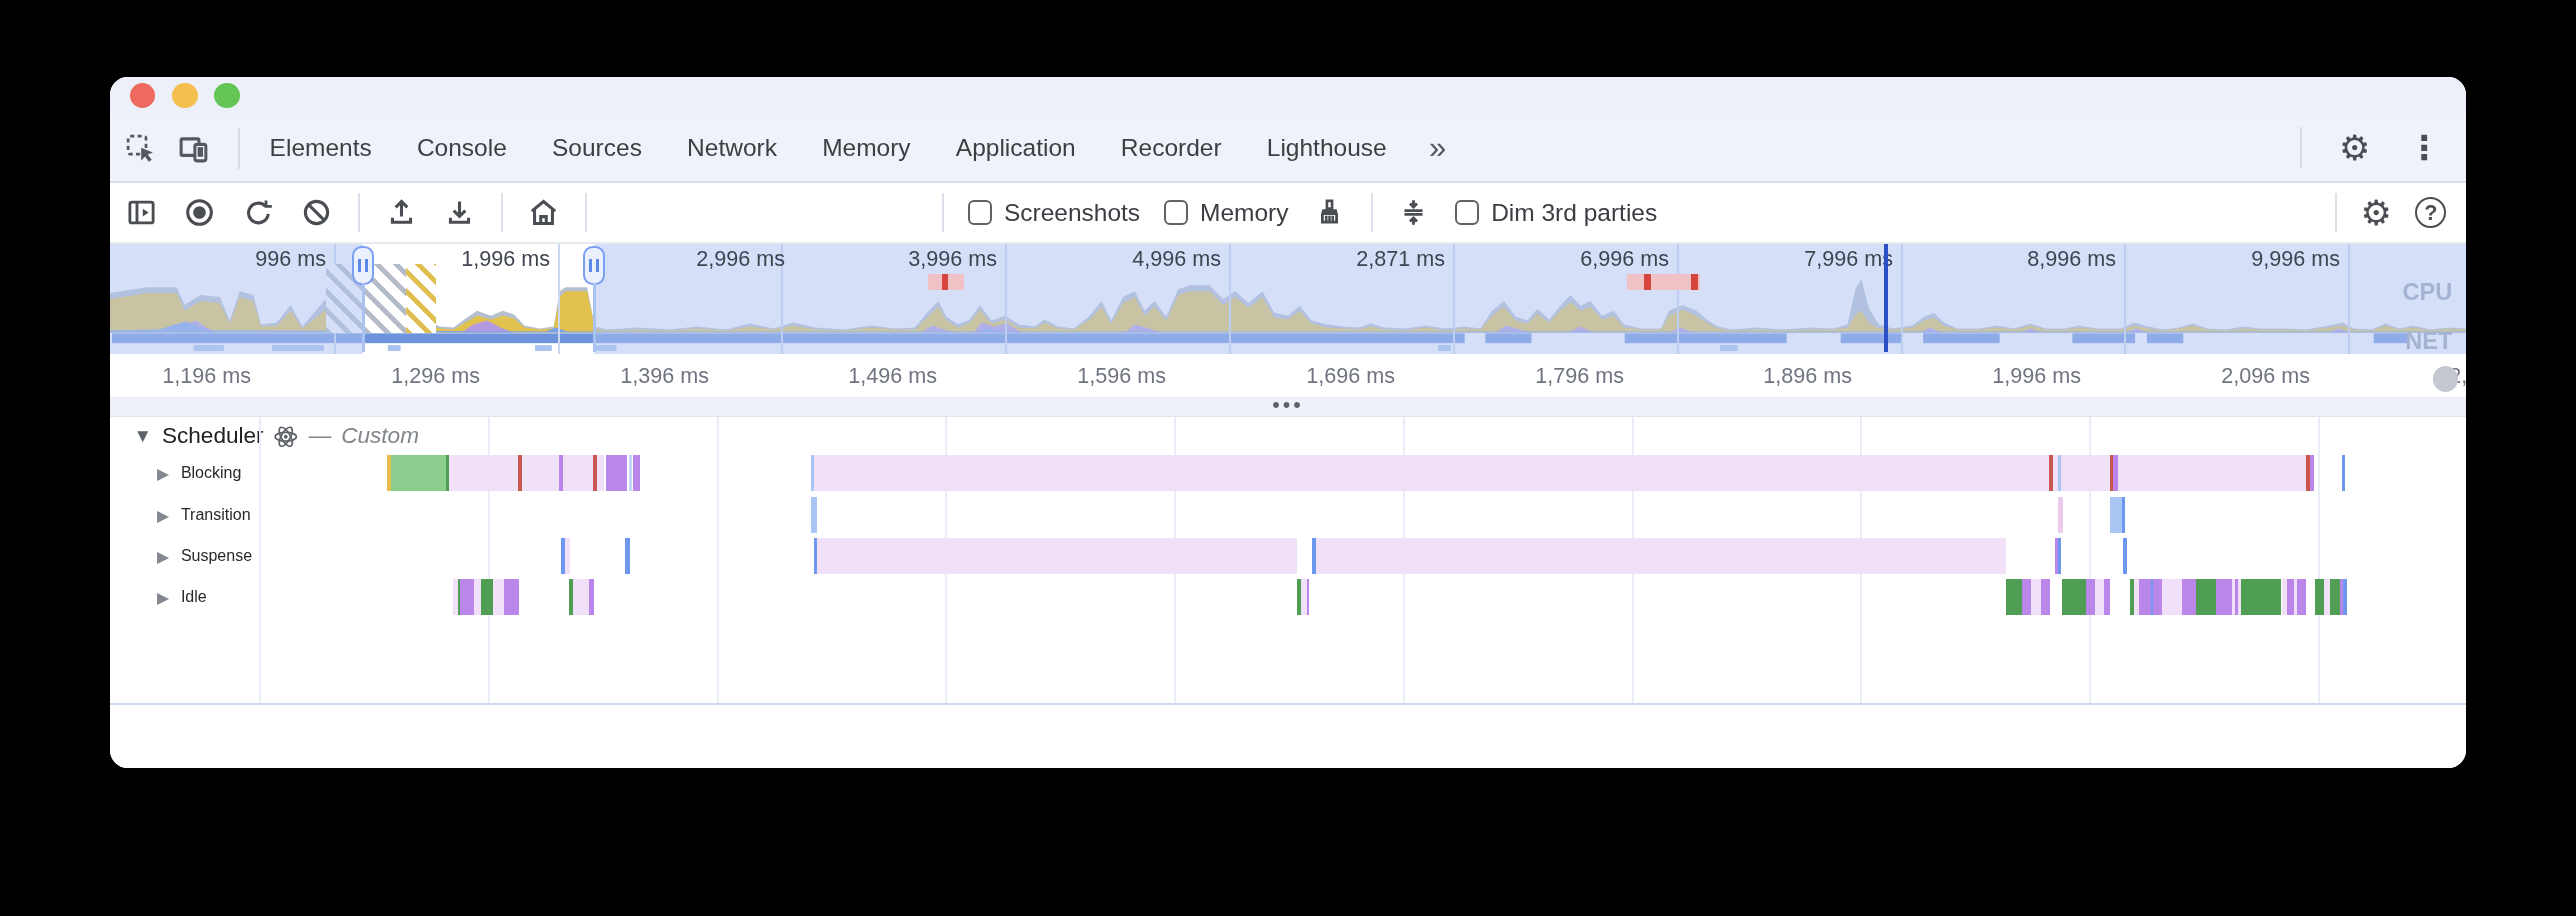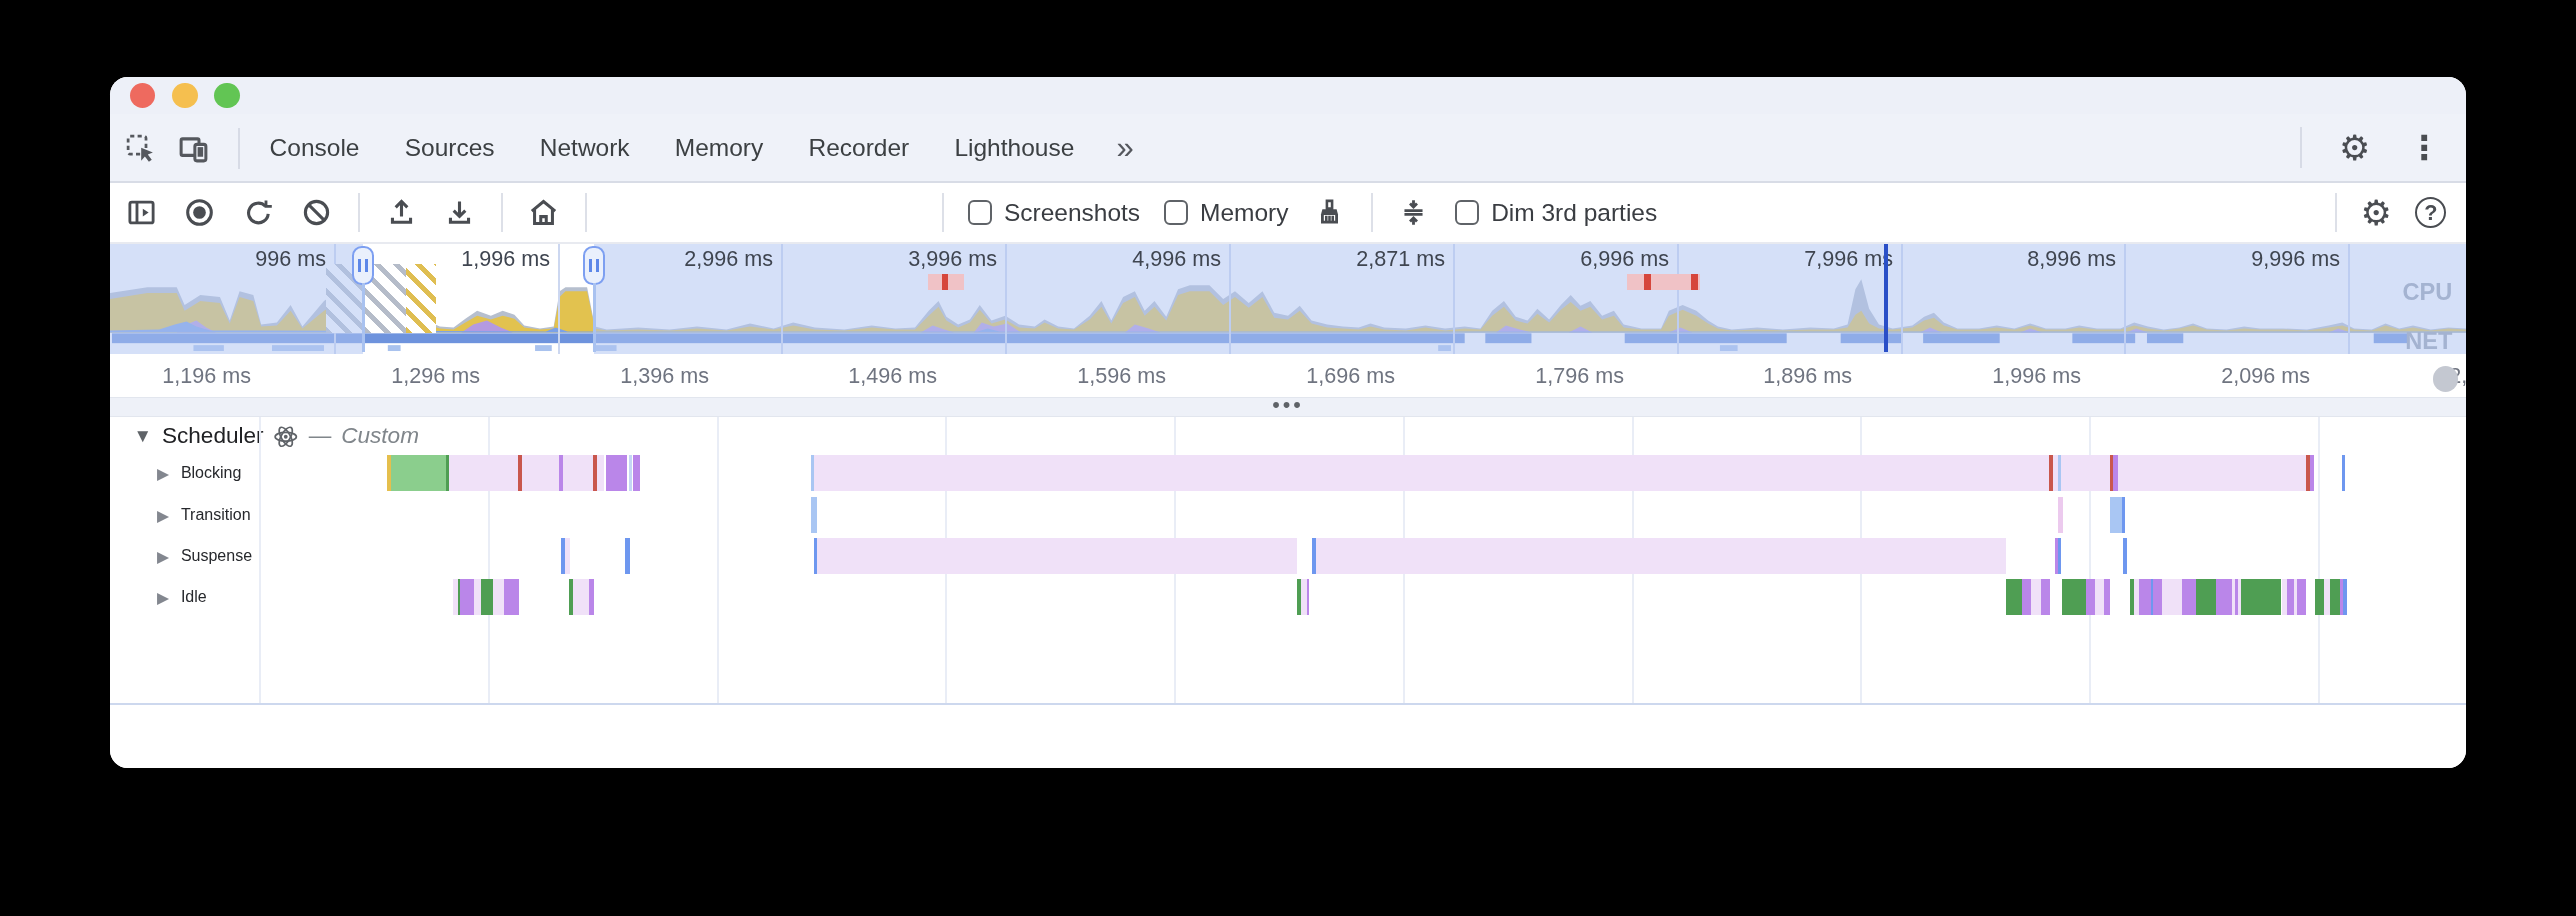--- a/index.html
+++ b/index.html
@@ -83,24 +83,26 @@
     </div>
     <div class="iconbtn" style="left:65px">
       <svg class="icon" width="33" height="33" viewBox="0 0 24 24" fill="none" stroke="#55585e" stroke-width="2.2">
         <rect x="3" y="5" width="13" height="12" rx="1"></rect>
         <rect x="13" y="9" width="8" height="12" rx="1.5" fill="#eff2f9"></rect>
         <rect x="15" y="11" width="4" height="7" fill="#55585e" stroke="none"></rect>
       </svg>
     </div>
     <div class="vsep" style="left:128px"></div>
     <div id="tabs">
+        <div class="tab">Elements</div>
         <div class="tab">Console</div>
         <div class="tab">Sources</div>
         <div class="tab">Network</div>
         <div class="tab">Memory</div>
+        <div class="tab">Application</div>
         <div class="tab">Recorder</div>
         <div class="tab">Lighthouse</div>
         <div class="tab-chevrons">»</div>
       </div>
     <div class="tabbar-right">
       <div class="vsep" style="position:static;height:41px"></div>
       <span class="gear-glyph">⚙</span>
       <span class="dots-glyph">⋮</span>
     </div>
   </div>
@@ -240,21 +242,21 @@
       <div class="hatch" style="left: 296px; width: 30px; background: repeating-linear-gradient(45deg, rgb(223, 190, 82) 0px, rgb(223, 190, 82) 4.9px, rgb(255, 255, 255) 4.9px, rgb(255, 255, 255) 13.7px);"></div>
       <div class="veil" style="left: 0px; width: 253px;"></div>
       <div class="veil" style="left: 484px; width: 1872px;"></div>
       <div class="marker" style="left: 818px; width: 36px; background: rgb(240, 194, 198);"></div>
       <div class="marker" style="left: 832px; width: 5.9px; background: rgb(214, 70, 60);"></div>
       <div class="marker" style="left: 1517px; width: 73px; background: rgb(240, 194, 198);"></div>
       <div class="marker" style="left: 1534px; width: 6.9px; background: rgb(214, 70, 60);"></div>
       <div class="marker" style="left: 1581px; width: 6.9px; background: rgb(214, 70, 60);"></div>
       <div class="ov-label" style="left: 69px;">996 ms</div>
       <div class="ov-label" style="left: 293px;">1,996 ms</div>
-      <div class="ov-label" style="left: 516px;">2,996 ms</div>
+      <div class="ov-label" style="left: 528px;">2,996 ms</div>
       <div class="ov-label" style="left: 740px; text-align: right;">3,996 ms</div>
       <div class="ov-label" style="left: 964px;">4,996 ms</div>
       <div class="ov-label" style="left: 1188px;">2,871 ms</div>
       <div class="ov-label" style="left: 1412px;">6,996 ms</div>
       <div class="ov-label" style="left: 1636px;">7,996 ms</div>
       <div class="ov-label" style="left: 1859px;">8,996 ms</div>
       <div class="ov-label" style="left: 2083px;">9,996 ms</div>
       <div class="playhead" style="left: 1774px;"></div>
       <div class="handle" style="left: 242px;">
         <i></i>

